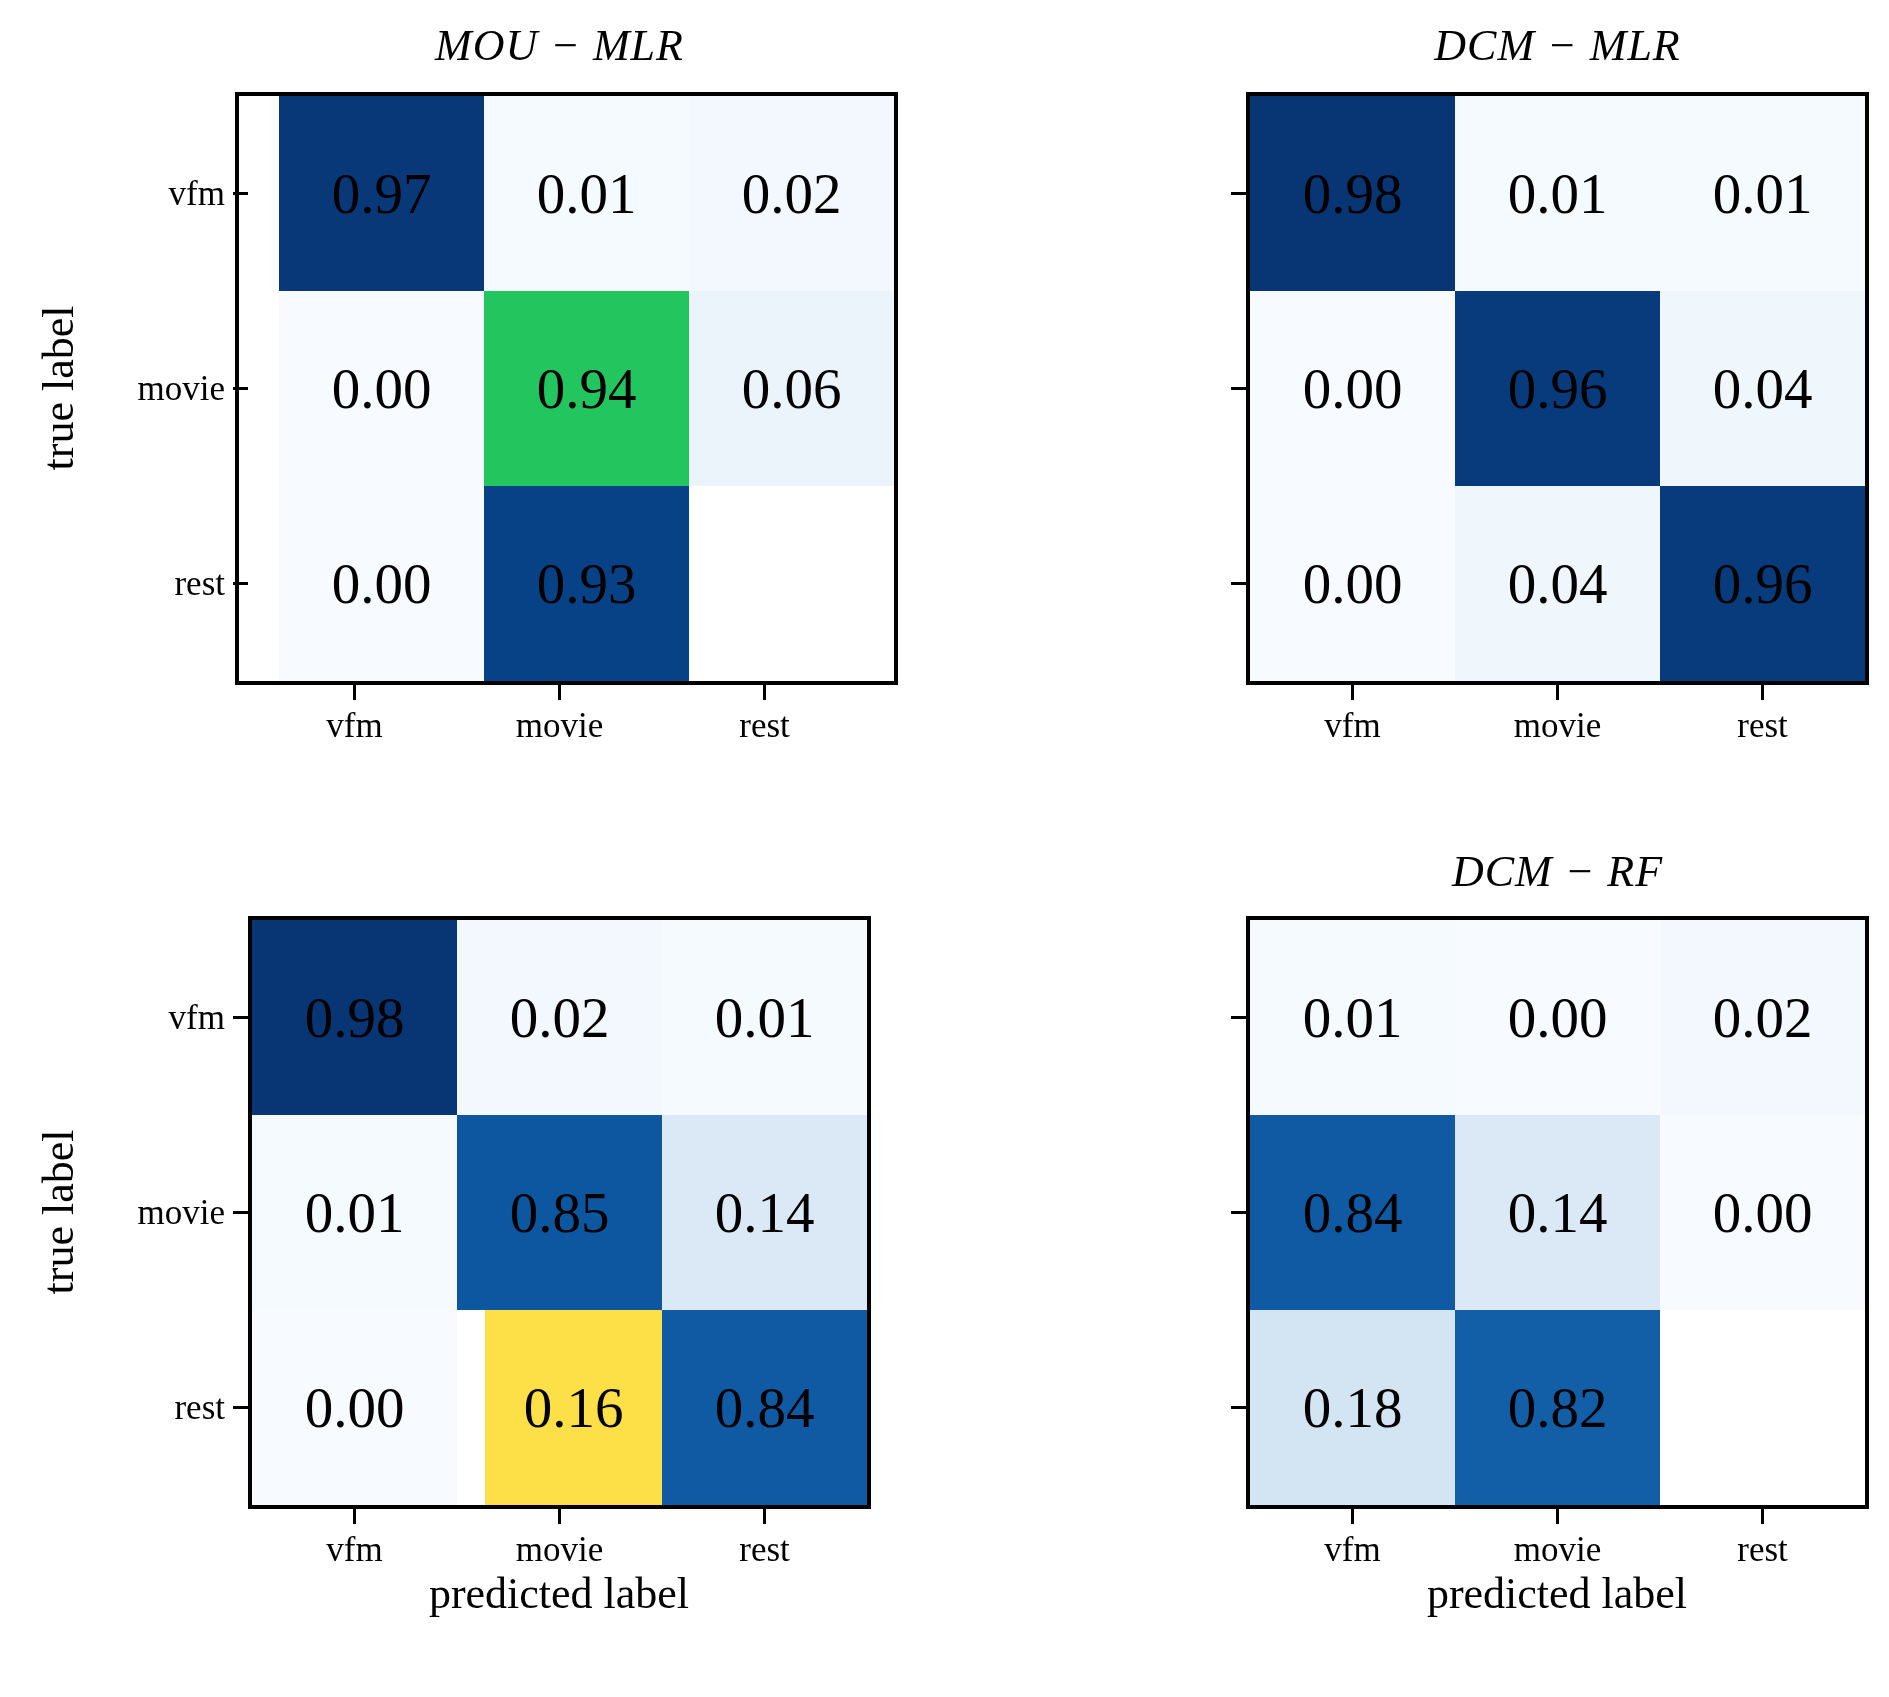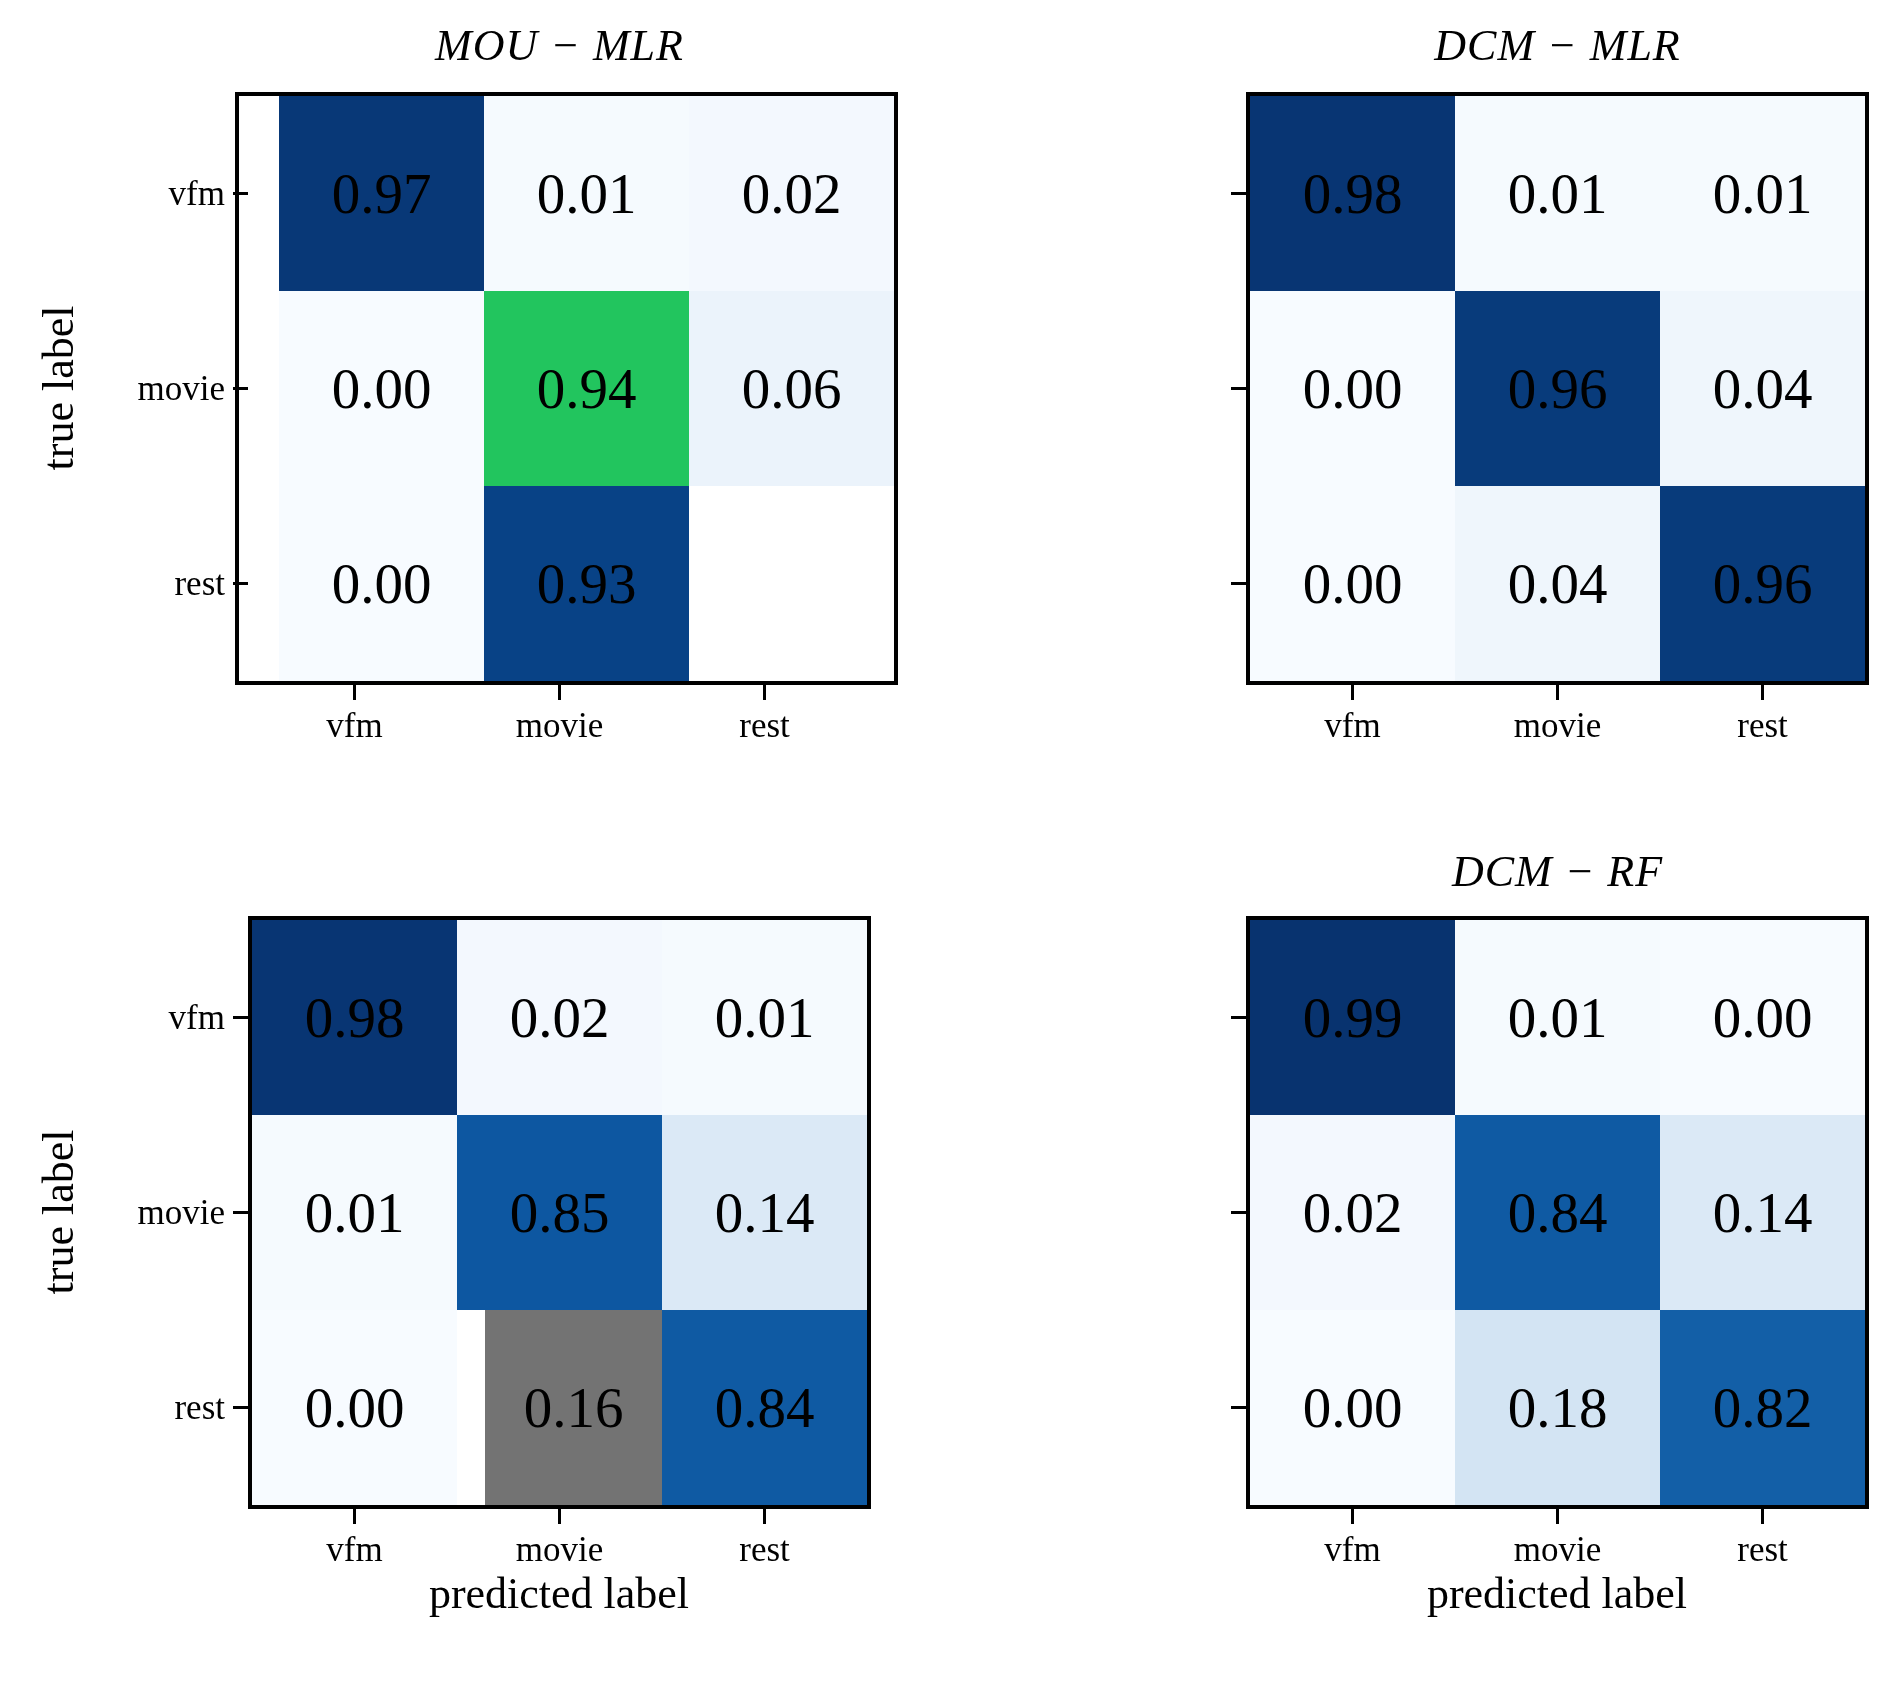--- a/index.html
+++ b/index.html
@@ -173,31 +173,28 @@
       </div>
       <div class="cell" style="background: rgb(13, 87, 161);">
         <span class="cellval">0.85</span>
       </div>
       <div class="cell" style="background: rgb(219, 233, 246);">
         <span class="cellval">0.14</span>
       </div>
       <div class="cell" style="background: rgb(247, 251, 255);">
         <span class="cellval">0.00</span>
       </div>
-      <div class="cell" style="background: #737373; margin-left: 28px;">
+      <div class="cell" style="background: #fde047; margin-left: 28px;">
         <span class="cellval">0.16</span>
       </div>
       <div class="cell" style="background: rgb(15, 90, 163);">
         <span class="cellval">0.84</span>
       </div>
     </div>
   <div class="axes" id="ax3">
-      <div class="cell" style="background: rgb(8, 51, 111);">
-        <span class="cellval">0.99</span>
-      </div>
       <div class="cell" style="background: rgb(245, 250, 254);">
         <span class="cellval">0.01</span>
       </div>
       <div class="cell" style="background: rgb(247, 251, 255);">
         <span class="cellval">0.00</span>
       </div>
       <div class="cell" style="background: rgb(243, 248, 254);">
         <span class="cellval">0.02</span>
       </div>
       <div class="cell" style="background: rgb(15, 90, 163);">

